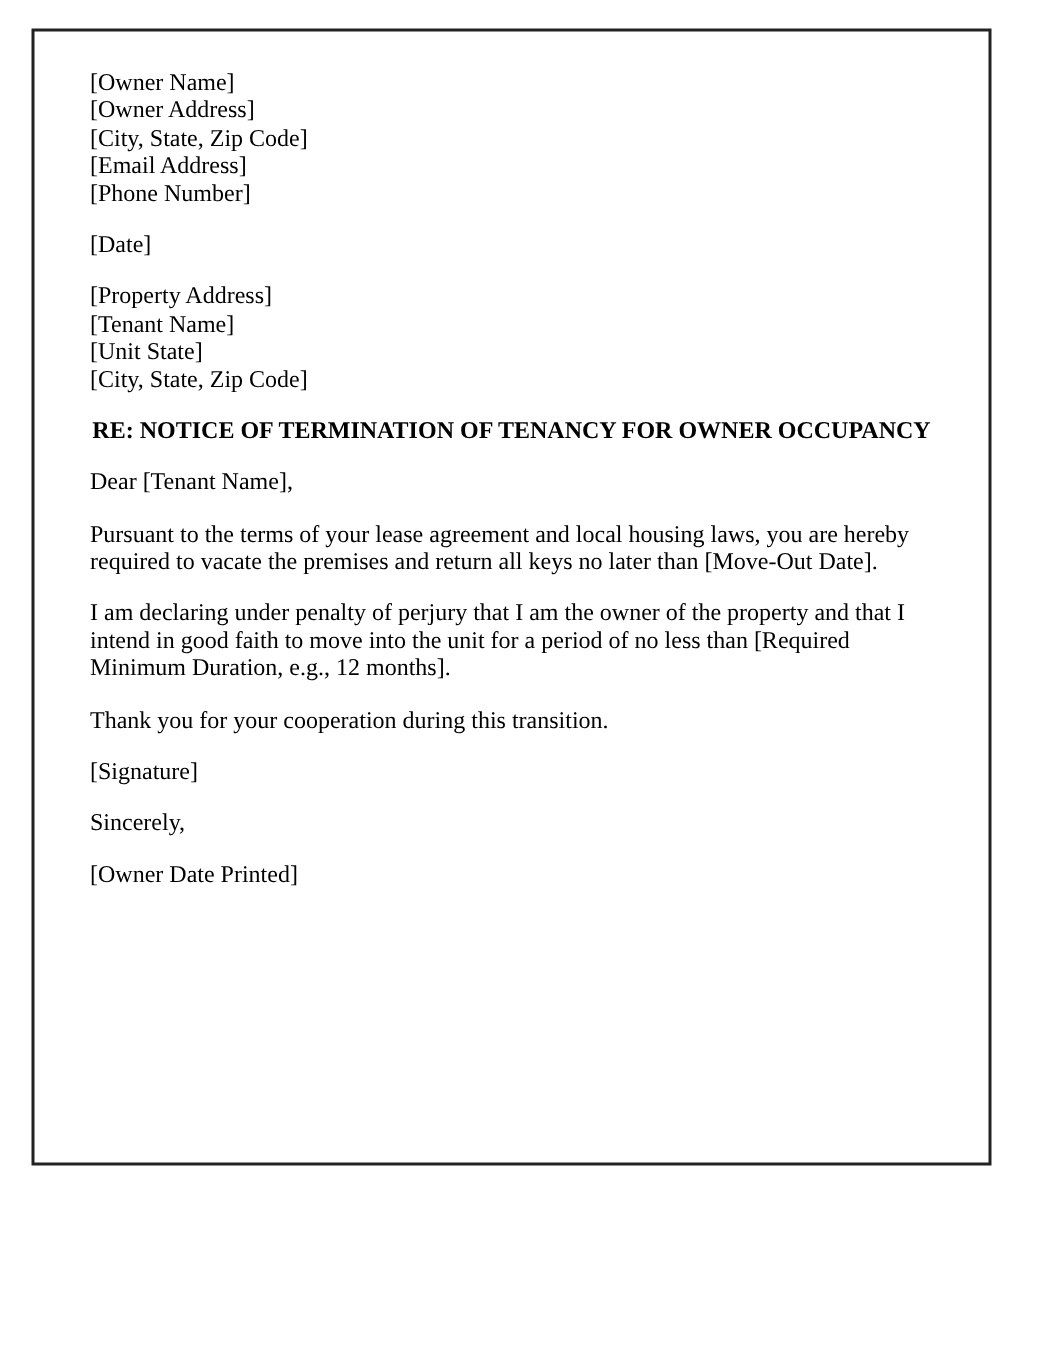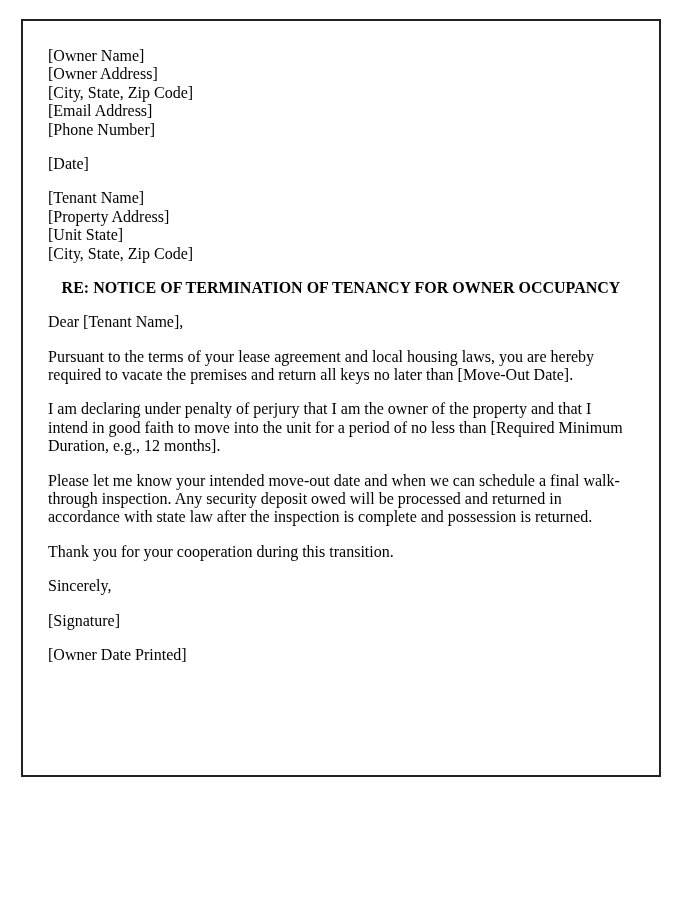--- a/index.html
+++ b/index.html
@@ -22,21 +22,21 @@
     width: 640px;
     min-height: 758px;
     box-sizing: border-box;
     border: 2px solid #222222;
     background: #ffffff;
     padding: 10px 25px 28px 25px;
     font-size: 16px;
     line-height: 1.15;
   }
   .para {
-    margin: 16px 0;
+    margin: 16px 12px;
   }
   .subject {
     font-weight: bold;
     text-align: center;
   }
   .addr-line {
     
   }
 </style>
 </head>
@@ -48,38 +48,37 @@
     <div class="addr-line">[Owner Name]</div>
     <div class="addr-line">[Owner Address]</div>
     <div class="addr-line">[City, State, Zip Code]</div>
     <div class="addr-line">[Email Address]</div>
     <div class="addr-line">[Phone Number]</div>
   </div>
 
   <p class="para">[Date]</p>
 
   <div class="para">
+    <div class="addr-line">[Property Address]</div>
     <div class="addr-line">[Tenant Name]</div>
-    <div class="addr-line">[Property Address]</div>
     <div class="addr-line">[Unit State]</div>
     <div class="addr-line">[City, State, Zip Code]</div>
   </div>
 
   <p class="para subject">RE: NOTICE OF TERMINATION OF TENANCY FOR OWNER OCCUPANCY</p>
 
   <p class="para">Dear [Tenant Name],</p>
 
 
   <p class="para">Pursuant to the terms of your lease agreement and local housing laws, you are hereby required to vacate the premises and return all keys no later than [Move-Out Date].</p>
 
   <p class="para">I am declaring under penalty of perjury that I am the owner of the property and that I intend in good faith to move into the unit for a period of no less than [Required Minimum Duration, e.g., 12 months].</p>
 
-  <p class="para">Please let me know your intended move-out date and when we can schedule a final walk-through inspection. Any security deposit owed will be processed and returned in accordance with state law after the inspection is complete and possession is returned.</p>
 
   <p class="para">Thank you for your cooperation during this transition.</p>
 
+  <p class="para">[Signature]</p>
+
   <p class="para">Sincerely,</p>
-
-  <p class="para">[Signature]</p>
 
   <p class="para">[Owner Date Printed]</p>
 
 </div>
 
 </body></html>

